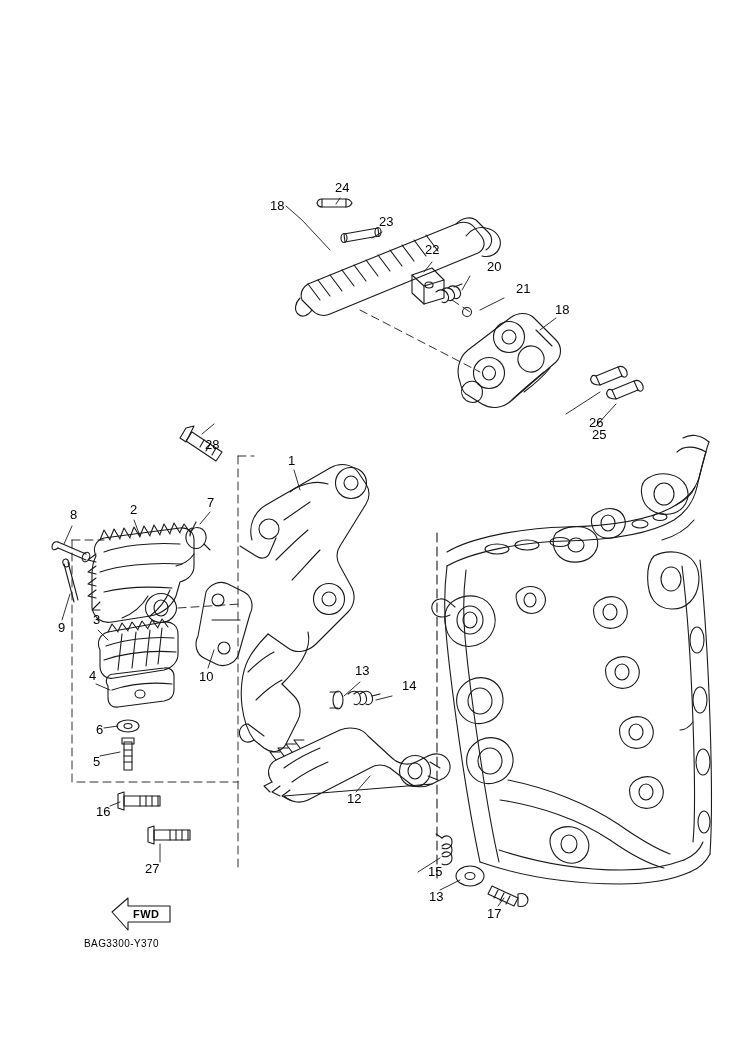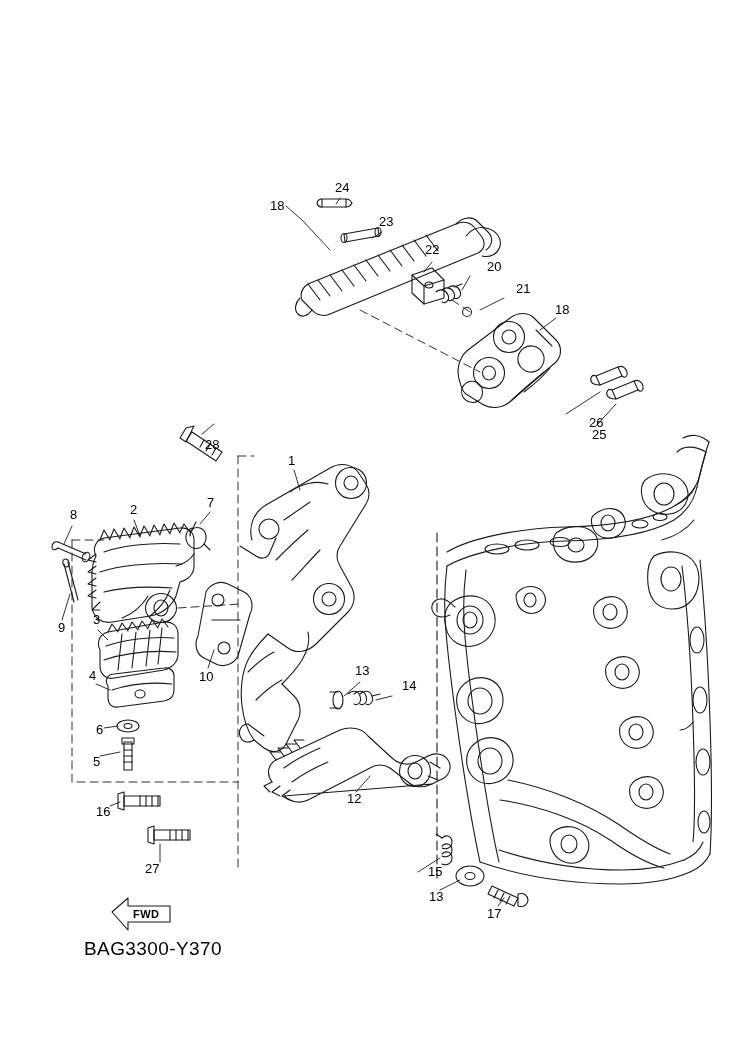--- a/index.html
+++ b/index.html
@@ -28,21 +28,21 @@
     position: absolute;
     font-family: "Liberation Sans", sans-serif;
     font-size: 13px;
     color: #000000;
     line-height: 1;
     white-space: nowrap;
   }
   .diagram-code {
     position: absolute;
     font-family: "Liberation Sans", sans-serif;
-    font-size: 19px;
+    font-size: 10px;
     letter-spacing: 0.4px;
     color: #000000;
   }
   .fwd-label {
     position: absolute;
     font-family: "Liberation Sans", sans-serif;
     font-size: 11px;
     font-weight: bold;
     color: #000000;
     letter-spacing: 0.5px;

